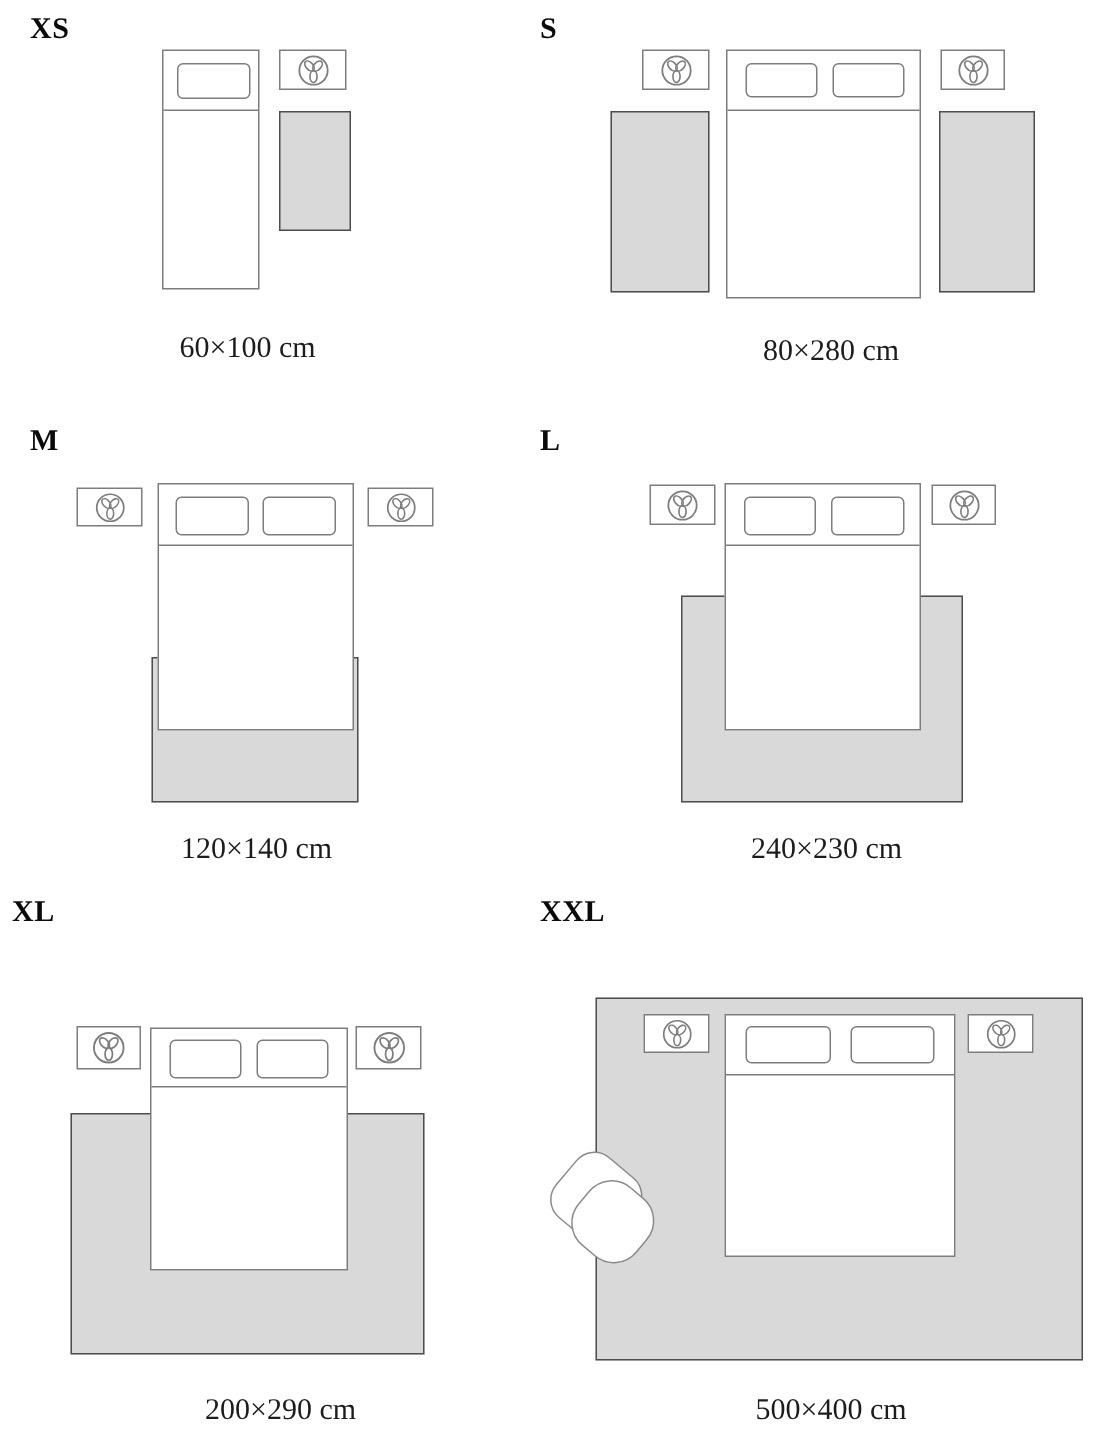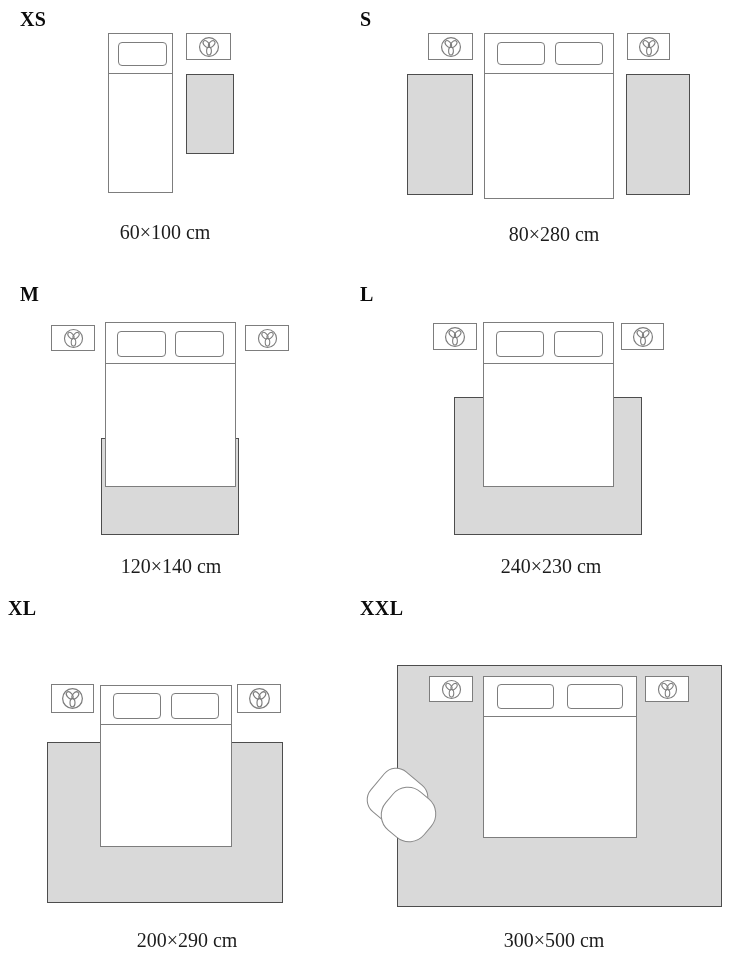--- a/index.html
+++ b/index.html
@@ -262,15 +262,15 @@
         <ellipse cx="12" cy="7.6" rx="2.6" ry="4.3" transform="rotate(180 12 12)"></ellipse>
       </g>
     </svg>
   </div>
 
   <div>
     <div class="armchair-part" style="left:371px; top:772px; width:53px; height:53px; border-radius:16px; transform:rotate(40deg);"></div>
     <div class="armchair-part" style="left:383px; top:789px; width:51px; height:51px; border-radius:20px; transform:rotate(40deg);"></div>
   </div>
 
-  <div class="caption" style="left:554px; top:929px;">300×500 cm</div>
+  <div class="caption" style="left:554px; top:929px;">500×400 cm</div>
 
 </div>
 
 </body></html>

